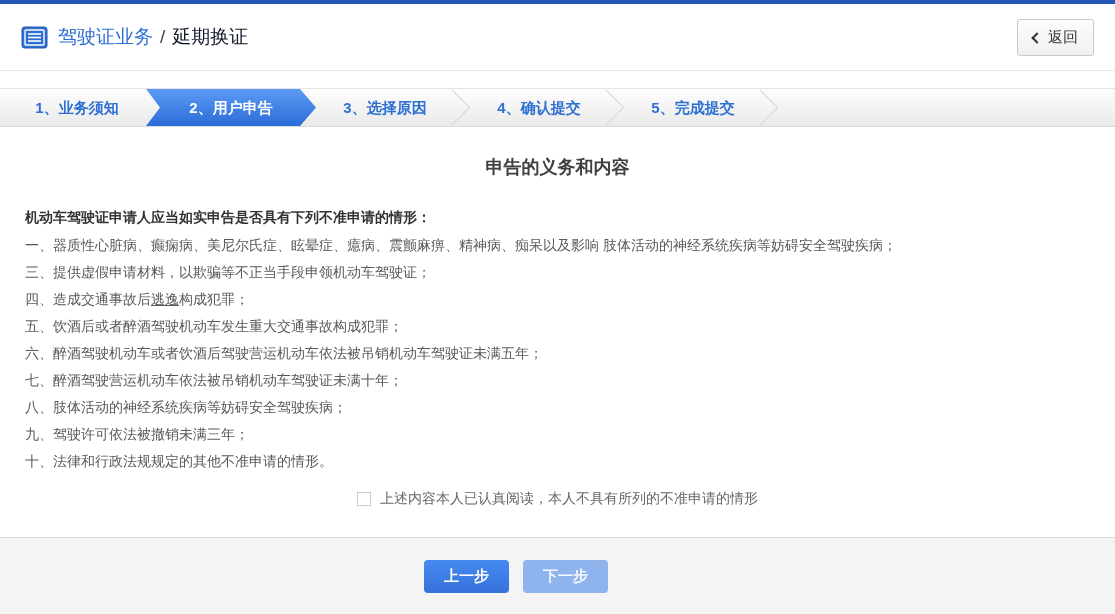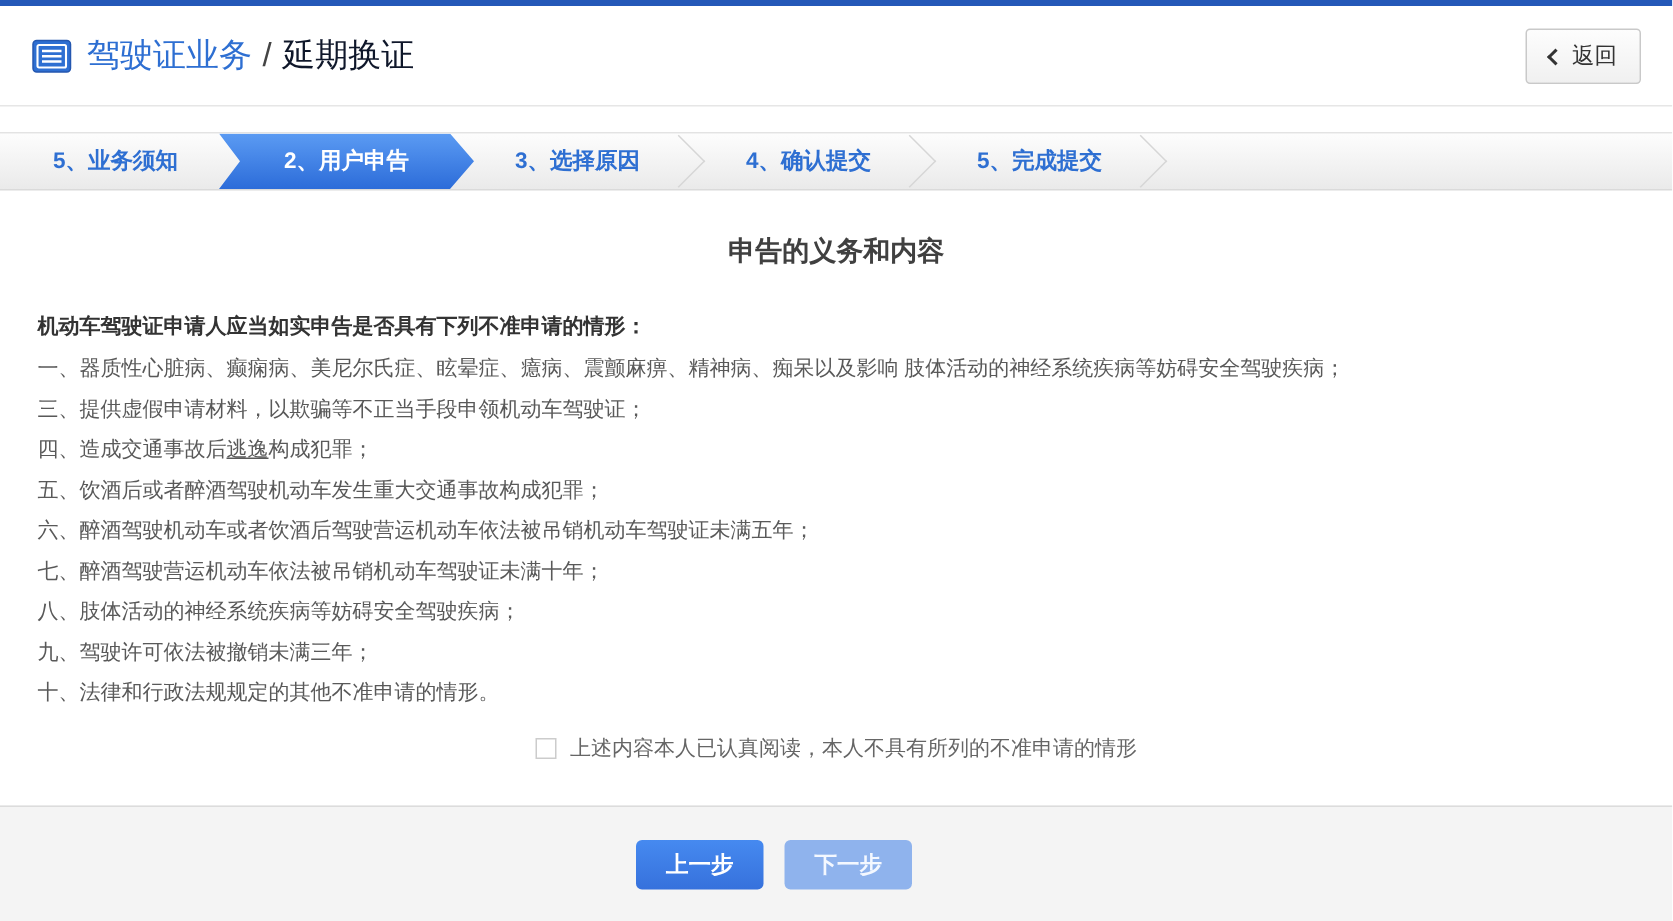--- a/index.html
+++ b/index.html
@@ -6,21 +6,21 @@
   html,body { background:#fff; }
   .page {
     width:1115px; height:614px; position:relative; overflow:hidden;
     background:#fff; font-family:"Liberation Sans","DejaVu Sans",sans-serif;
     color:#333;
   }
   .topbar { height:4px; background:#2458b8; }
   
   .header { height:67px; display:flex; align-items:center; padding:0 21px; border-bottom:1px solid #e6e6e6; background:#fff; }
   .doc-icon { width:27px; height:23px; flex:0 0 auto; }
-  .header-title { font-size:22px; margin-left:10px; display:flex; align-items:center; }
+  .header-title { font-size:19px; margin-left:10px; display:flex; align-items:center; }
   .header-title .primary { color:#2e6fd2; }
   .header-title .sep { color:#444; margin:0 7px; }
   .header-title .secondary { color:#0f172a; }
   .back-btn {
     margin-left:auto; display:flex; align-items:center; gap:7px;
     padding:8px 15px; border:1px solid #c9c9c9; border-radius:3px;
     background:linear-gradient(#fdfdfd,#f0f0f0); font-size:15px; color:#333;
     cursor:pointer; font-family:inherit;
   }
   .chevron-left { width:8px; height:8px; border-left:2px solid #333; border-bottom:2px solid #333; transform:rotate(45deg); margin-top:1px; }
@@ -90,21 +90,21 @@
     </div>
     <button class="back-btn">
       <span class="chevron-left"></span>
       <span>返回</span>
     </button>
   </div>
 
   <div class="stepbar">
 
       <div class="step">
-        <span>5、业务须知</span>
+        <span>1、业务须知</span>
         
       </div>
 
       <div class="step active">
         <span>2、用户申告</span>
         
       </div>
 
       <div class="step">
         <span>3、选择原因</span>

